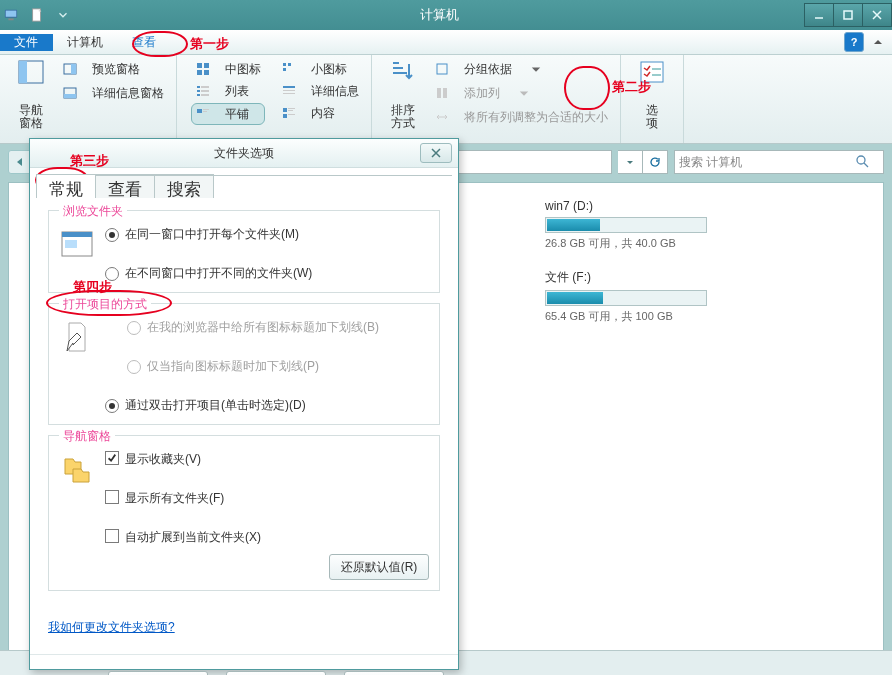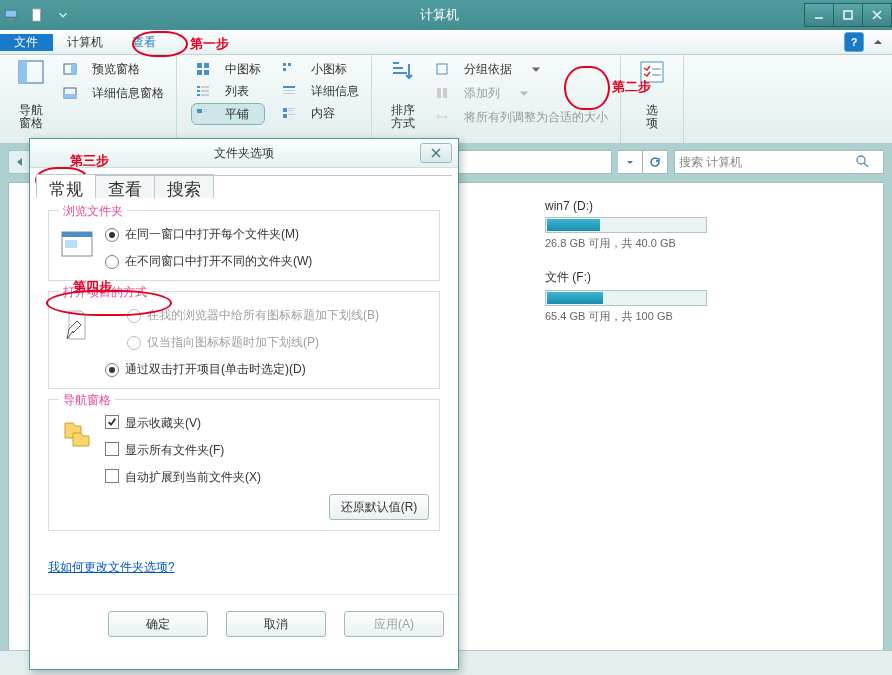--- a/index.html
+++ b/index.html
@@ -64,21 +64,21 @@
 .tabrow{height:24px;background:#fff;display:flex;margin:6px 6px 0;position:relative}
 .tab{border:1px solid #b9c8c9;border-bottom:none;padding:3px 12px;margin-right:-1px;background:#f2f6f6;font-size:17px}
 .tab.active{background:#fff;position:relative;z-index:2}
 .tabline{position:absolute;left:6px;right:6px;top:36px;height:1px;background:#b9c8c9}
 .tabcontent{padding:12px 18px 8px}
 .fieldset{border:1px solid #d4dedf;margin-bottom:10px;padding:6px 10px 10px}
 .fieldset>.legend{position:relative;top:-14px;background:#fff;display:inline-block;padding:0 4px;color:#ec4899}
 .fs-body{display:flex;gap:10px;margin-top:-8px}
 .fs-icon{width:36px;height:36px;display:flex;align-items:center;justify-content:center}
 .fs-icon svg{width:36px;height:36px}
-.radios{display:flex;flex-direction:column;gap:10px}
+.radios{display:flex;flex-direction:column;gap:22px}
 .rad{display:flex;align-items:center;gap:6px}
 .rad .dot{width:12px;height:12px;border:1px solid #7a7a7a;border-radius:50%;display:flex;align-items:center;justify-content:center}
 .rad.checked .dot::after{content:"";width:6px;height:6px;border-radius:50%;background:#333}
 .rad.disabled{color:#a0a0a0}
 .rad.disabled .dot{border-color:#bcbcbc}
 .rad.sub{margin-left:22px}
 .chk{display:flex;align-items:flex-start;gap:6px}
 .chk .box{width:12px;height:12px;border:1px solid #7a7a7a;display:flex;align-items:center;justify-content:center}
 .chk.checked .box::after{content:"";width:8px;height:8px;background:#333;clip-path:polygon(14% 44%,0 62%,40% 100%,100% 16%,82% 0,38% 66%)}
 .restore-row{display:flex;justify-content:flex-end;margin-top:8px}

